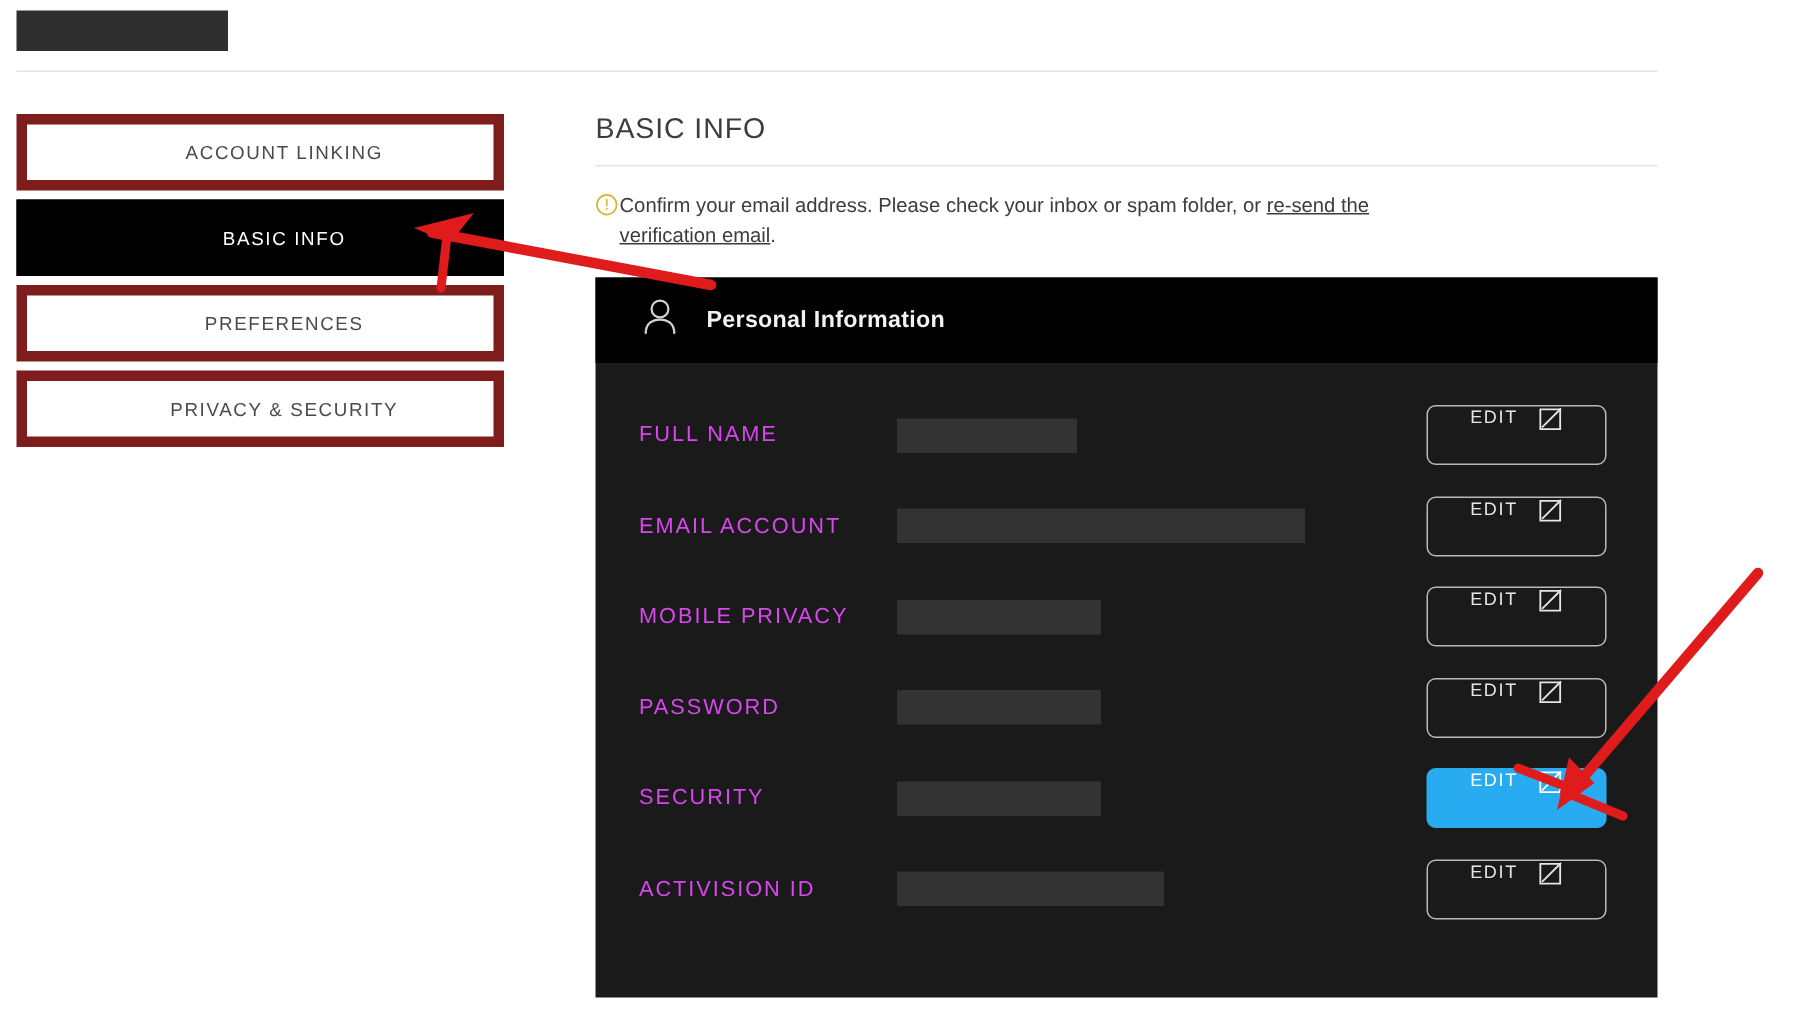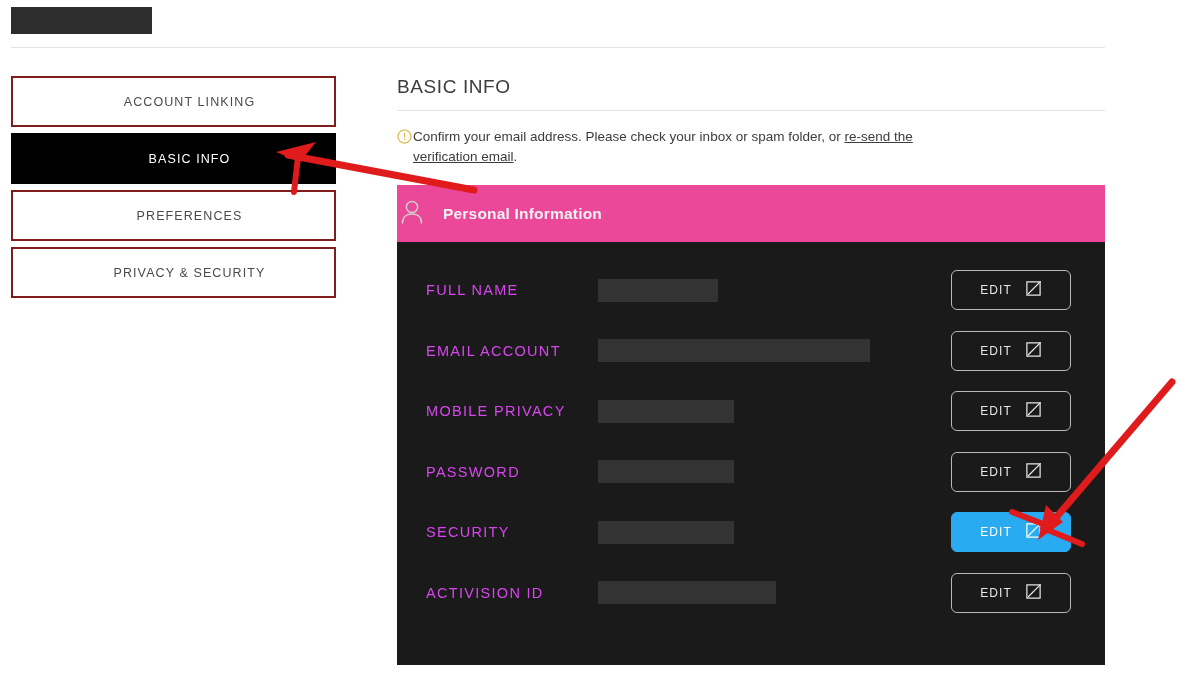--- a/index.html
+++ b/index.html
@@ -37,21 +37,21 @@
   
   #sidebar {
     position: absolute;
     left: 11px; top: 76px;
     width: 325px;
   }
   .nav-item {
     box-sizing: border-box;
     height: 51px;
     margin-bottom: 6px;
-    border: 2px solid #7f1d1d;
+    border: 7px solid #7f1d1d;
     background: #ffffff;
     color: #4a4a4a;
     font-size: 12.5px;
     letter-spacing: 1.1px;
     display: flex;
     align-items: center;
     justify-content: center;
     cursor: pointer;
     user-select: none;
     padding-left: 32px;
@@ -104,23 +104,24 @@
     cursor: pointer;
   }
 
   
   #card {
     width: 708px;
     background: #1a1a1a;
   }
   #card-header {
     height: 57px;
-    background: #ec4899;
+    background: #000000;
     display: flex;
     align-items: center;
+    padding-left: 28px;
     gap: 16px;
   }
   #card-header-title {
     color: #f2f2f2;
     font-size: 15.5px;
     font-weight: bold;
     letter-spacing: 0.2px;
   }
   #card-body {
     padding: 18px 0 42px 0;
@@ -148,21 +149,20 @@
   
   .edit-btn {
     box-sizing: border-box;
     width: 120px; height: 40px;
     margin-right: 34px;
     border: 1px solid #b9b9b9;
     border-radius: 6px;
     background: transparent;
     color: #e6e6e6;
     display: flex;
-    align-items: center;
     justify-content: center;
     gap: 13px;
     font-size: 12px;
     letter-spacing: 1.1px;
     cursor: pointer;
     flex: none;
     padding: 0;
     font-family: "Liberation Sans", sans-serif;
   }
   .edit-btn.highlight {

